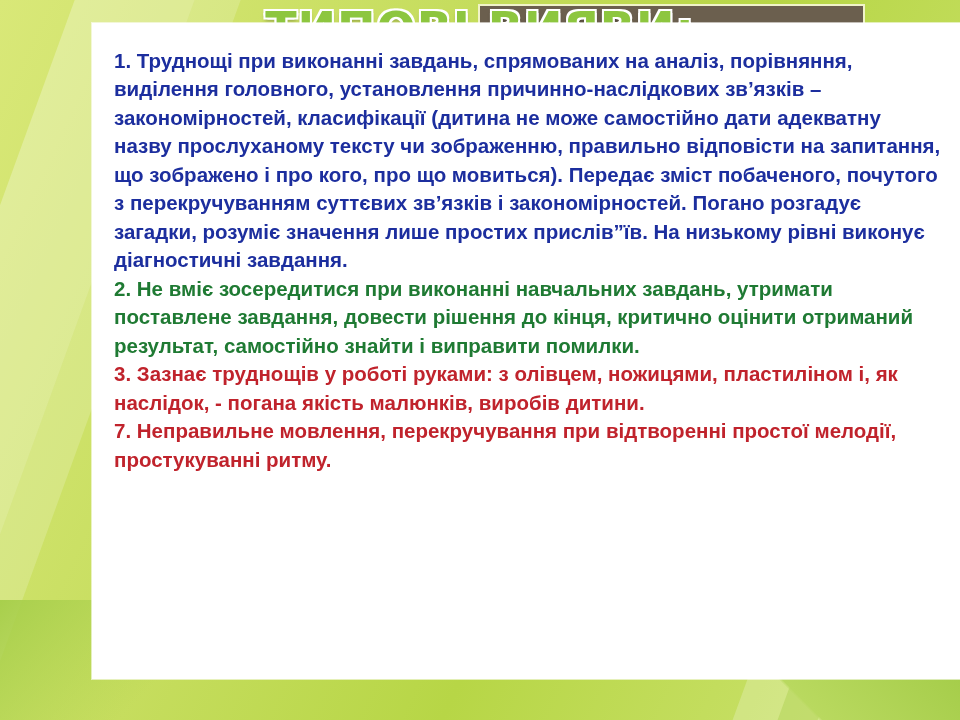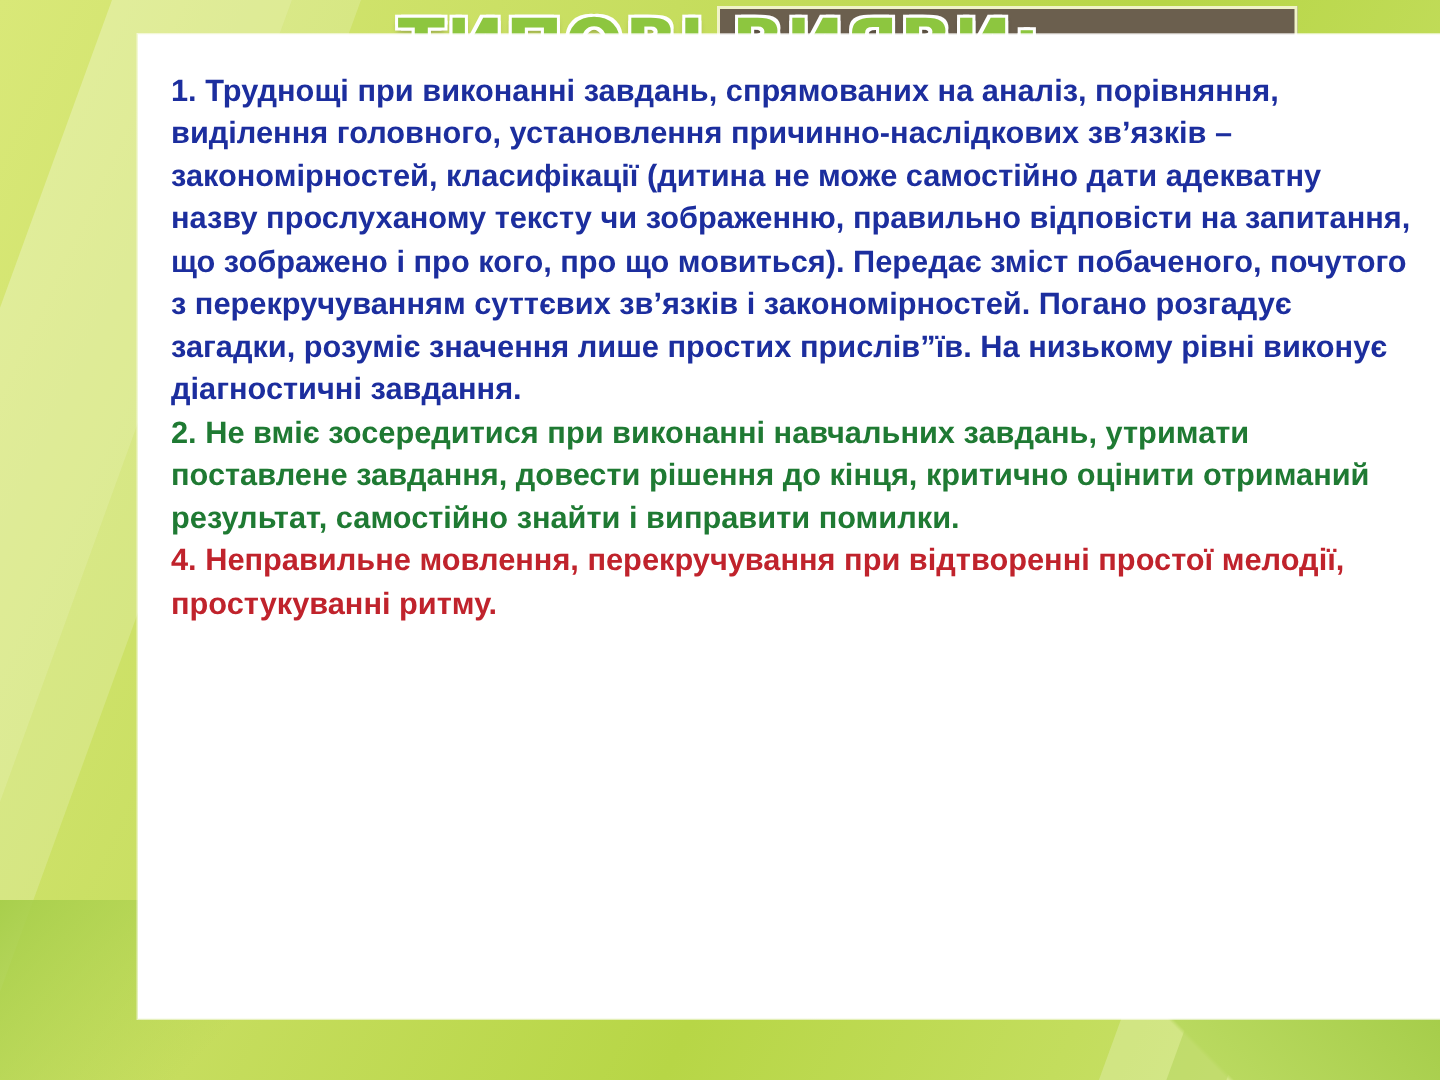--- a/index.html
+++ b/index.html
@@ -125,17 +125,18 @@
   <div class="corner-green"></div>
   <div class="corner-green2"></div>
 
   <div class="title-box"></div>
   <div class="title-text">ТИПОВІ ВИЯВИ:</div>
 
   <div class="content-card">
     <div class="content-inner">
       <p class="para p1">1.  Труднощі при виконанні завдань, спрямованих на аналіз, порівняння, виділення головного, установлення причинно-наслідкових зв’язків – закономірностей, класифікації (дитина не може самостійно дати адекватну  назву прослуханому тексту  чи зображенню, правильно відповісти на запитання, що зображено і про кого, про що мовиться). Передає зміст побаченого, почутого з перекручуванням суттєвих  зв’язків і закономірностей. Погано розгадує загадки,  розуміє значення лише простих прислів”їв. На низькому рівні виконує діагностичні завдання.</p>
       <p class="para p2">2. Не вміє зосередитися  при виконанні навчальних завдань, утримати поставлене завдання, довести рішення до кінця, критично оцінити отриманий результат,  самостійно знайти і виправити помилки.</p>
-      <p class="para p5">4. Неправильне мовлення, перекручування при відтворенні простої мелодії, простукуванні ритму.</p>
+      <p class="para p3">3. Зазнає труднощів у роботі руками: з олівцем, ножицями, пластиліном і, як наслідок, - погана якість малюнків, виробів дитини.</p>
+      <p class="para p5">7. Неправильне мовлення, перекручування при відтворенні простої мелодії, простукуванні ритму.</p>
     </div>
   </div>
 
 </div>
 
 </body></html>

